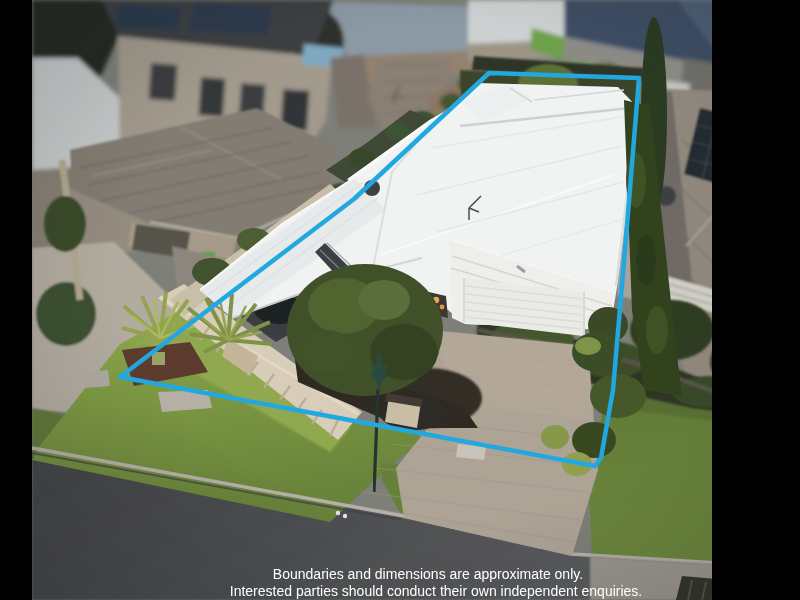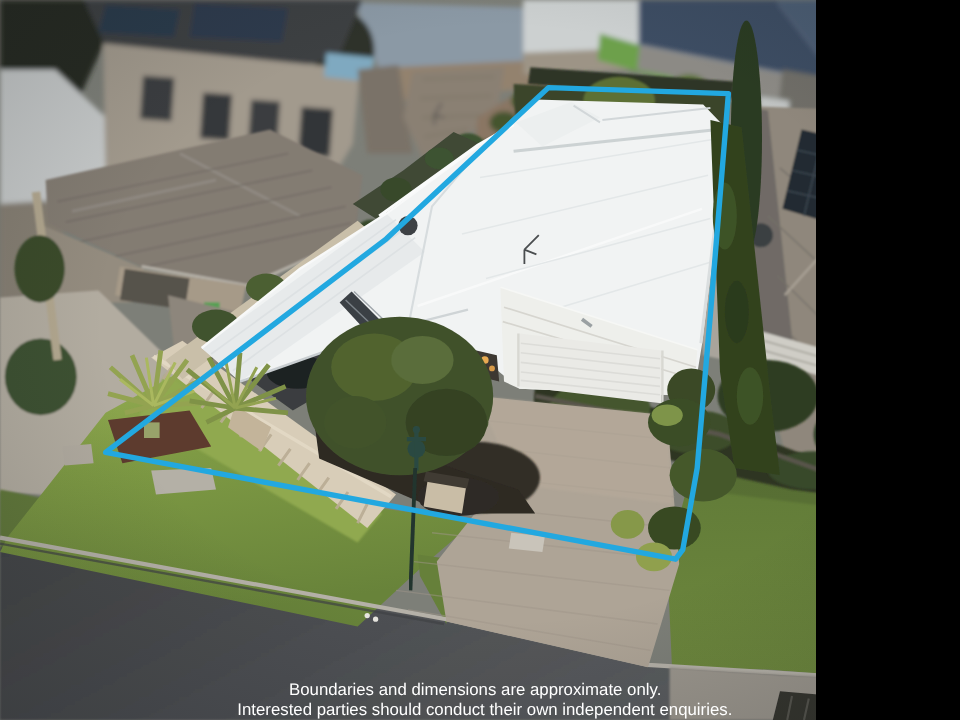--- a/index.html
+++ b/index.html
@@ -1,16 +1,16 @@
 <!DOCTYPE html>
 <html><head>
 <meta charset="utf-8">
 <style>
   html,body{margin:0;padding:0;background:#000;}
-  #scene{position:relative;width:680px;height:600px;overflow:hidden;font-family:"Liberation Sans",sans-serif;}
+  #scene{position:relative;width:680px;height:600px;overflow:hidden;font-family:"Liberation Sans",sans-serif;padding-left:32px;}
 </style>
 </head>
 <body>
 <div id="scene">
 <svg width="800" height="600" viewBox="0 0 800 600" xmlns="http://www.w3.org/2000/svg">
 <defs>
   <filter id="b3" x="-20%" y="-20%" width="140%" height="140%">
           <feGaussianBlur stdDeviation="3"></feGaussianBlur>
         </filter>
   <filter id="b2" x="-20%" y="-20%" width="140%" height="140%">

